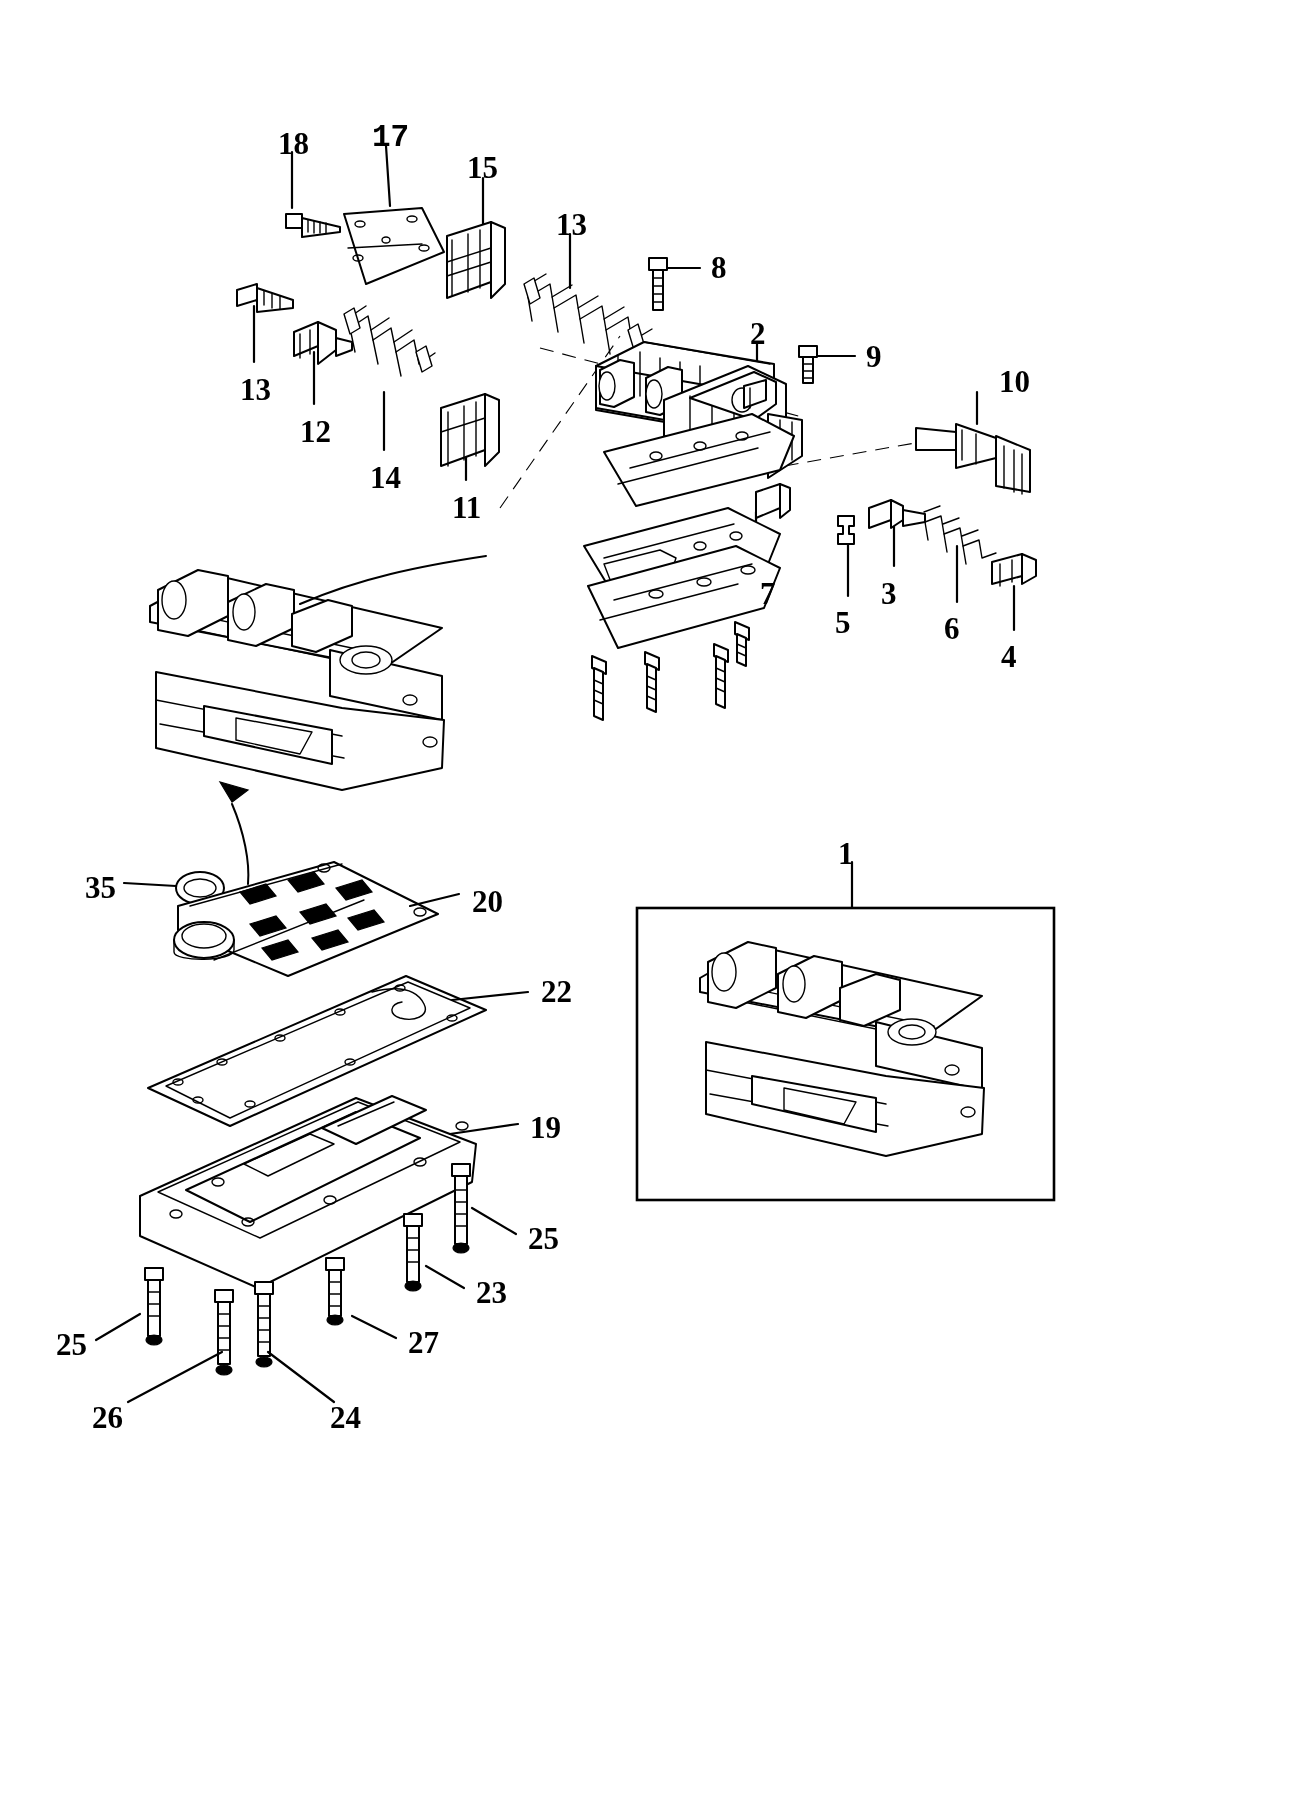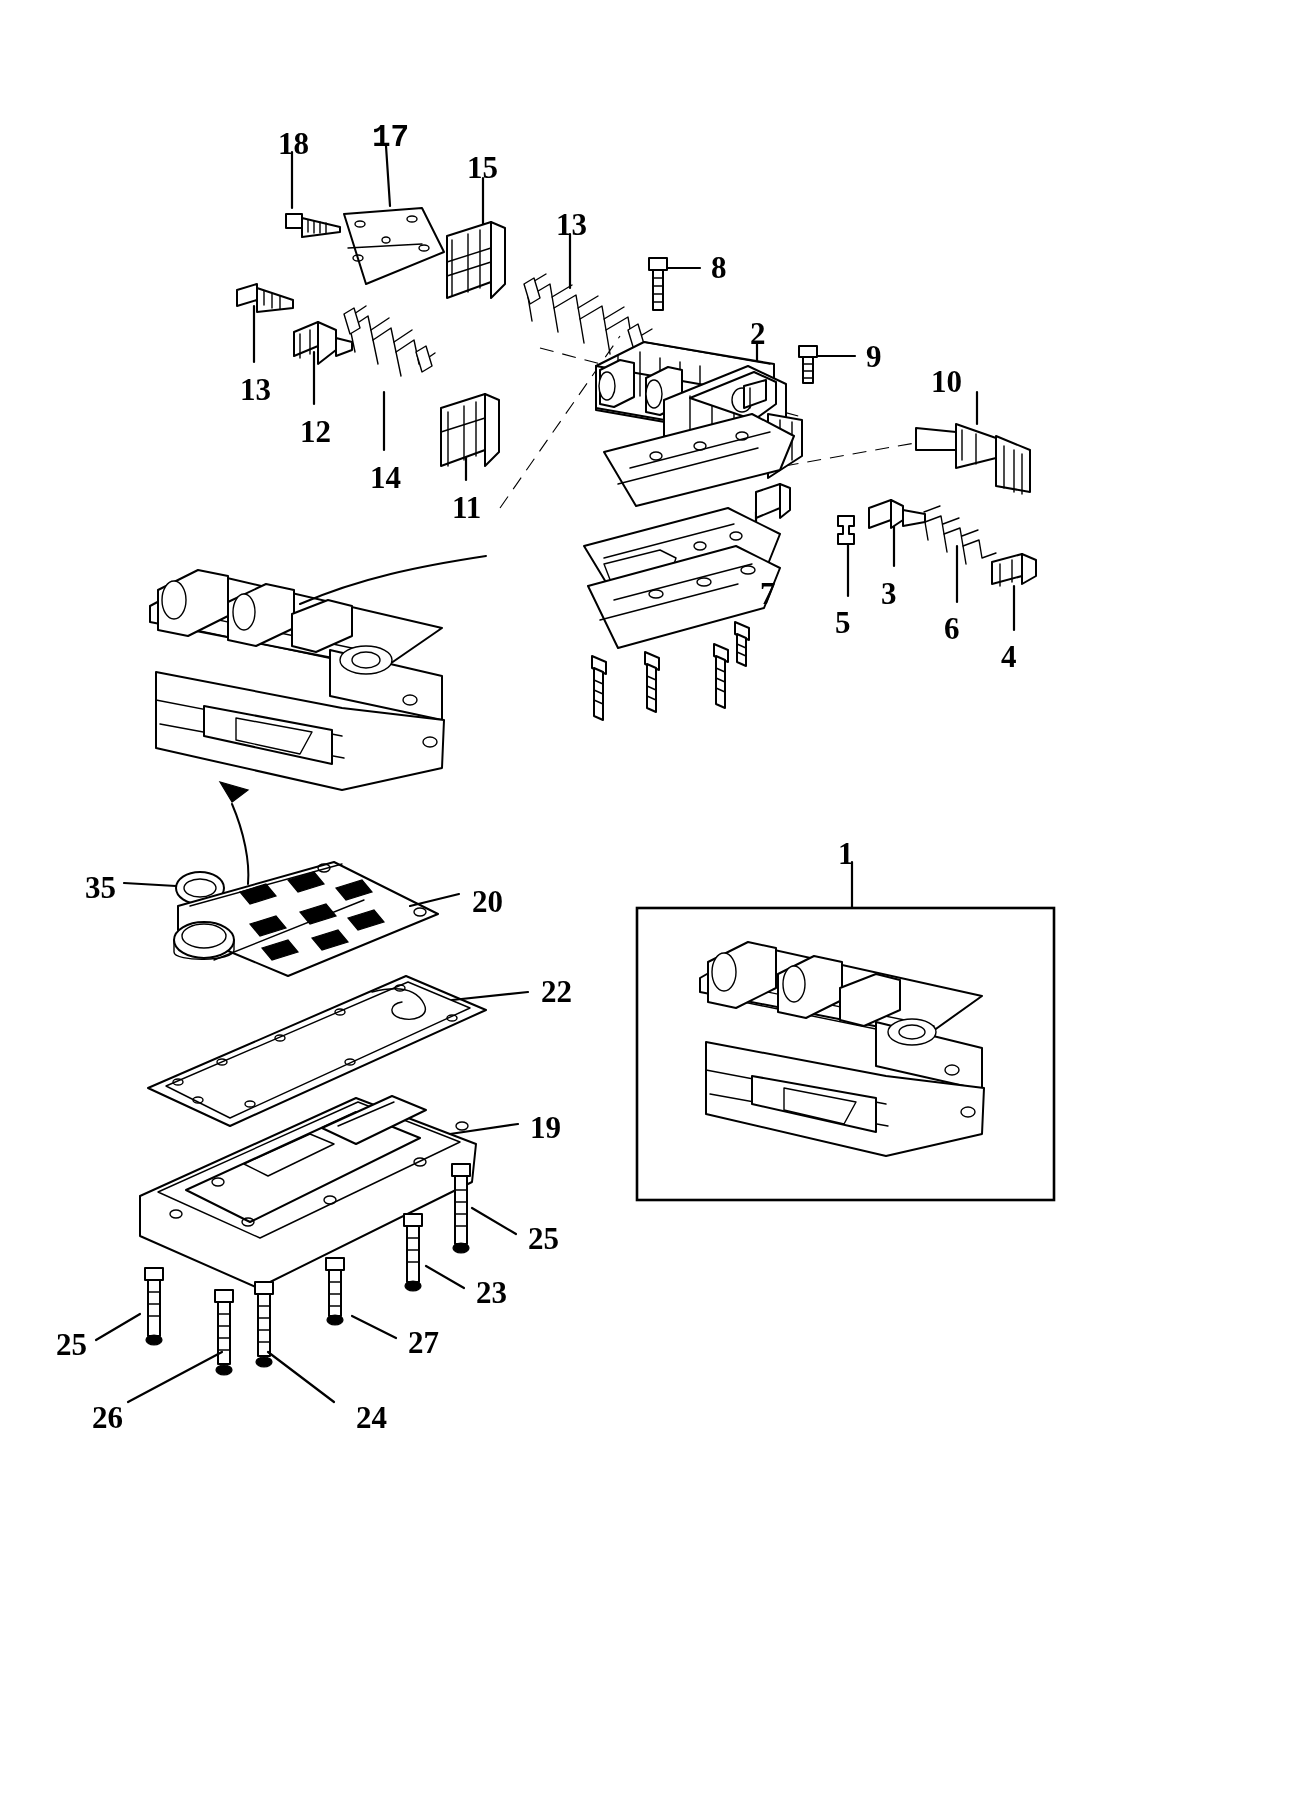--- a/index.html
+++ b/index.html
@@ -471,35 +471,35 @@
 
   </svg>
 
   <div class="callout" style="left:278px; top:128px;">18</div>
   <div class="callout" style="left:372px; top:122px;font-family:Liberation Mono, monospace;">17</div>
   <div class="callout" style="left:467px; top:152px;">15</div>
   <div class="callout" style="left:556px; top:209px;">13</div>
   <div class="callout" style="left:711px; top:252px;">8</div>
   <div class="callout" style="left:750px; top:318px;">2</div>
   <div class="callout" style="left:866px; top:341px;">9</div>
-  <div class="callout" style="left:931px; top:366px;">10</div>
+  <div class="callout" style="left:999px; top:366px;">10</div>
   <div class="callout" style="left:240px; top:374px;">13</div>
   <div class="callout" style="left:300px; top:416px;">12</div>
   <div class="callout" style="left:370px; top:462px;">14</div>
   <div class="callout" style="left:452px; top:492px;">11</div>
   <div class="callout" style="left:760px; top:578px;">7</div>
   <div class="callout" style="left:835px; top:607px;">5</div>
   <div class="callout" style="left:881px; top:578px;">3</div>
   <div class="callout" style="left:944px; top:613px;">6</div>
   <div class="callout" style="left:1001px; top:641px;">4</div>
   <div class="callout" style="left:838px; top:838px;">1</div>
   <div class="callout" style="left:85px; top:872px;">35</div>
   <div class="callout" style="left:472px; top:886px;">20</div>
   <div class="callout" style="left:541px; top:976px;">22</div>
   <div class="callout" style="left:530px; top:1112px;">19</div>
   <div class="callout" style="left:528px; top:1223px;">25</div>
   <div class="callout" style="left:476px; top:1277px;text-align:right;">23</div>
   <div class="callout" style="left:408px; top:1327px;">27</div>
   <div class="callout" style="left:56px; top:1329px;">25</div>
   <div class="callout" style="left:92px; top:1402px;">26</div>
-  <div class="callout" style="left:356px; top:1402px;">24</div>
+  <div class="callout" style="left:330px; top:1402px;">24</div>
 
 </div>
 
 </body></html>

